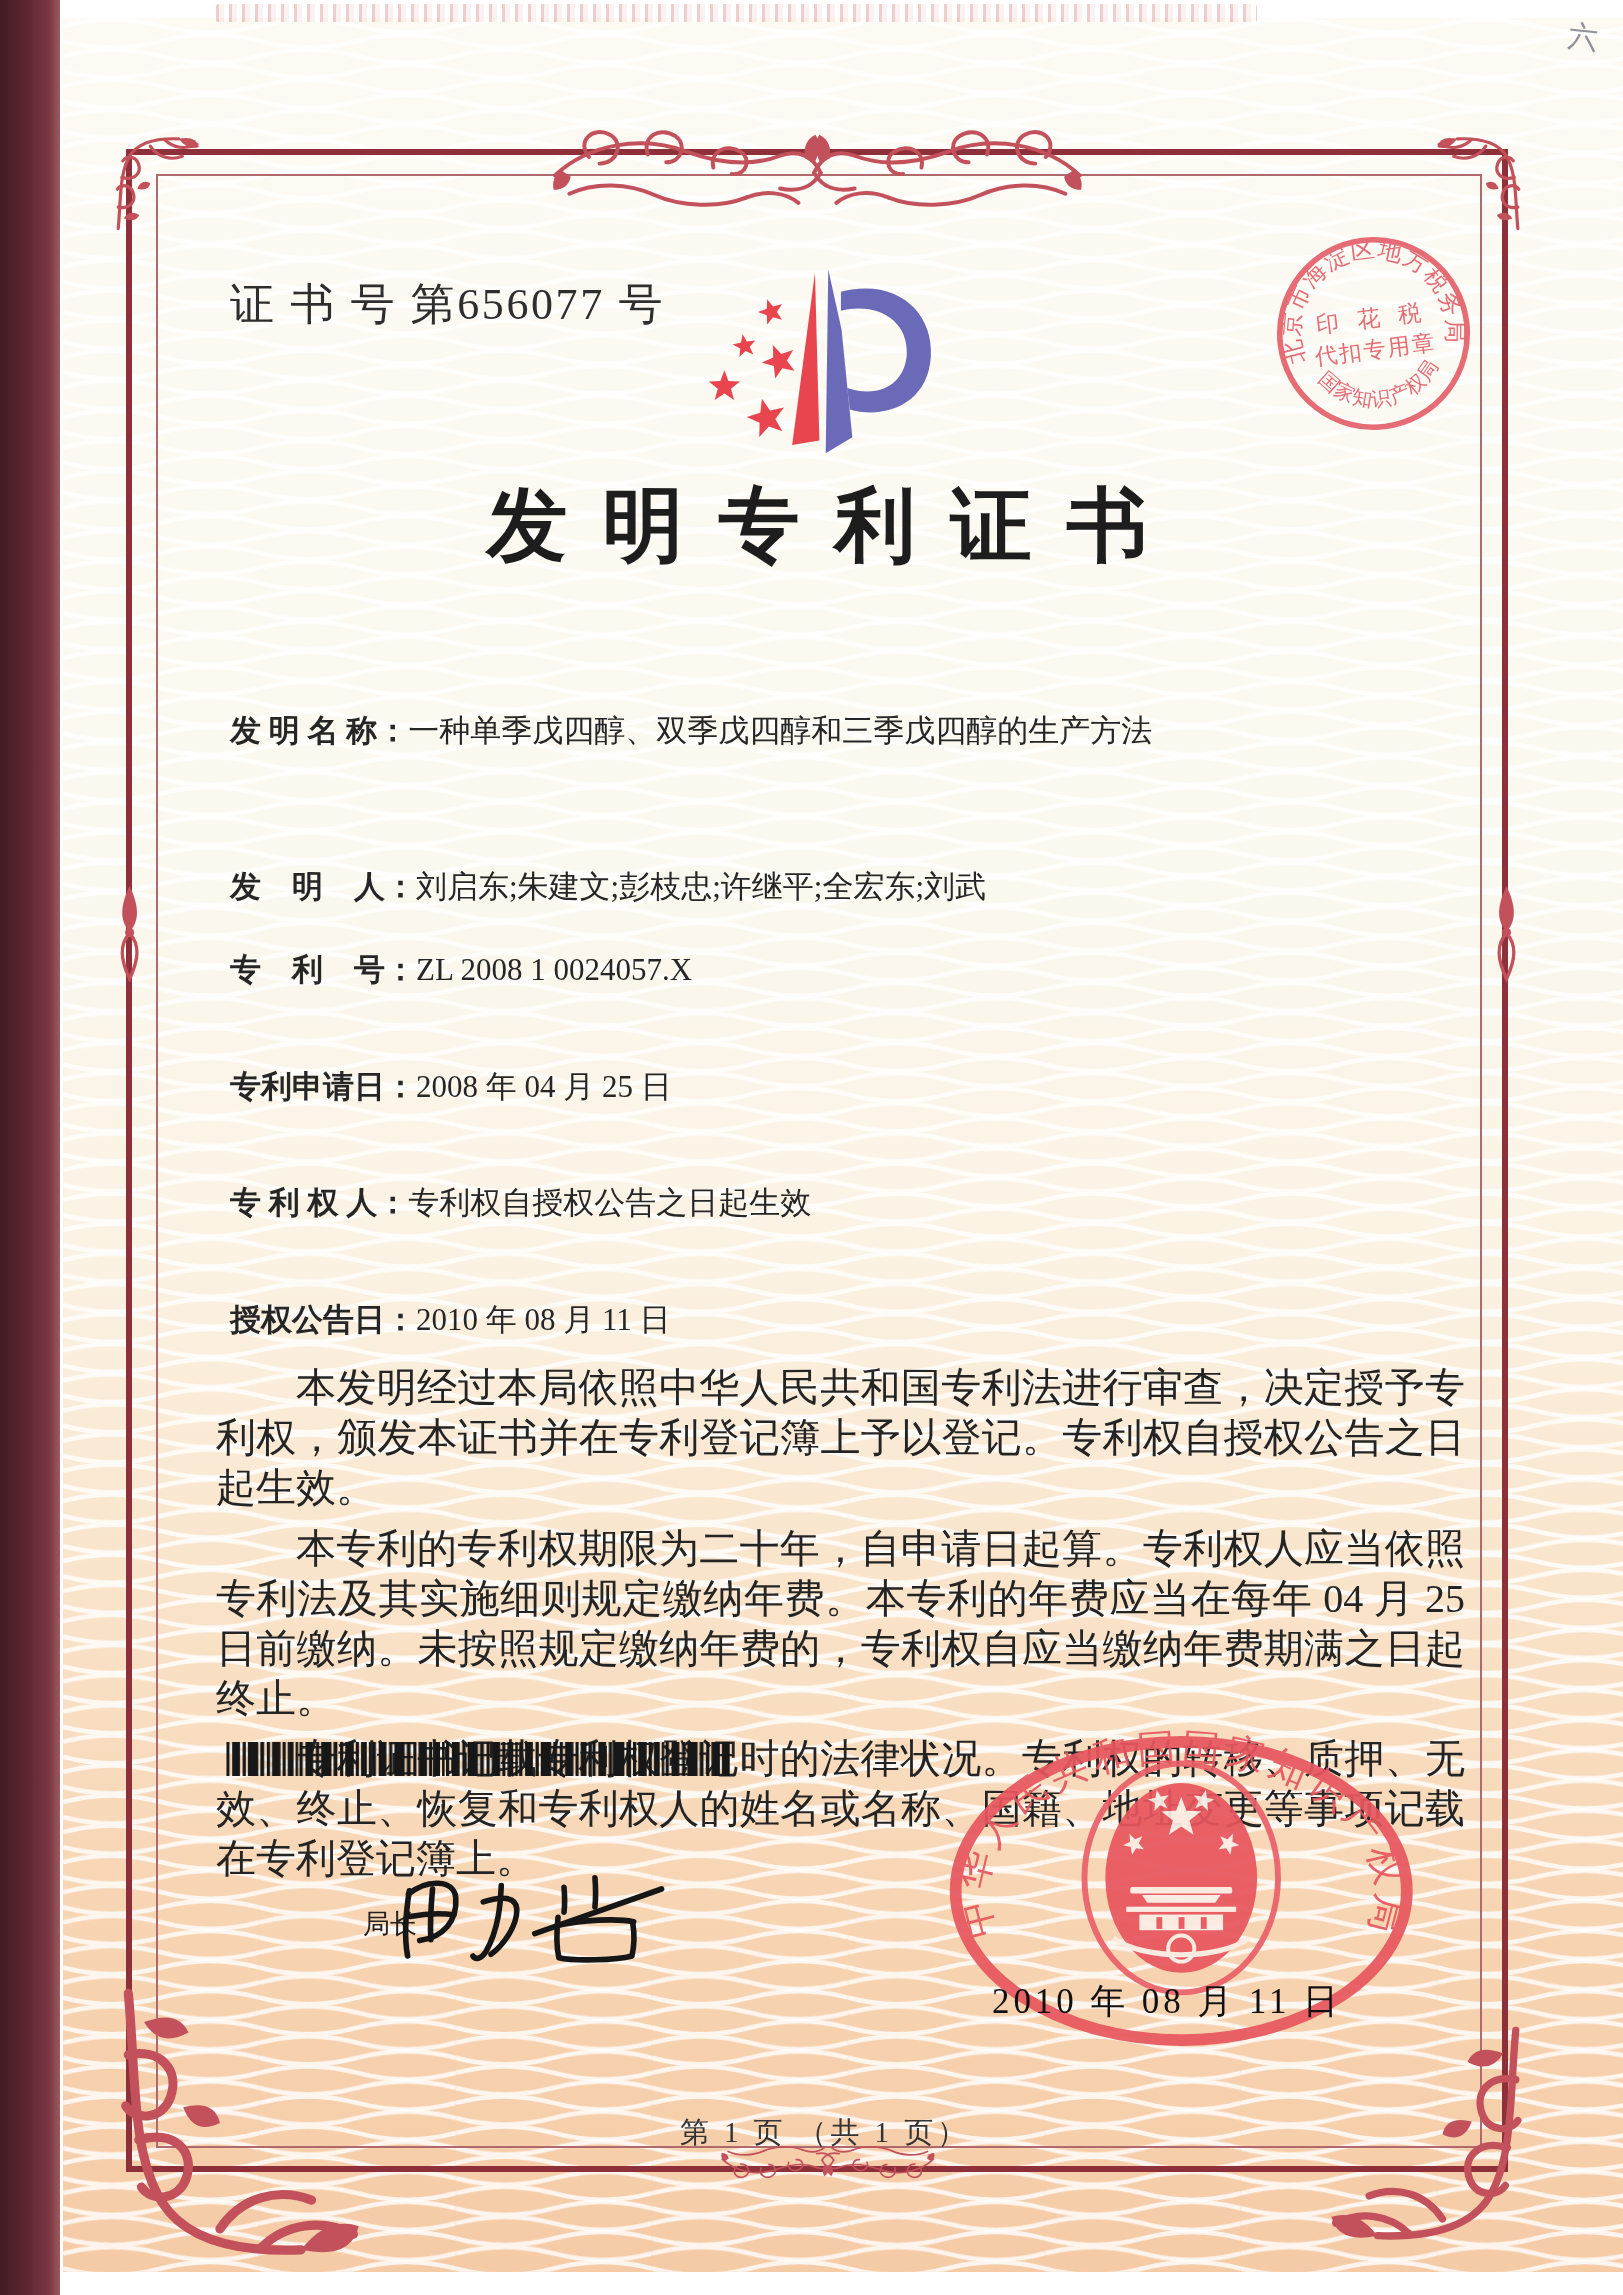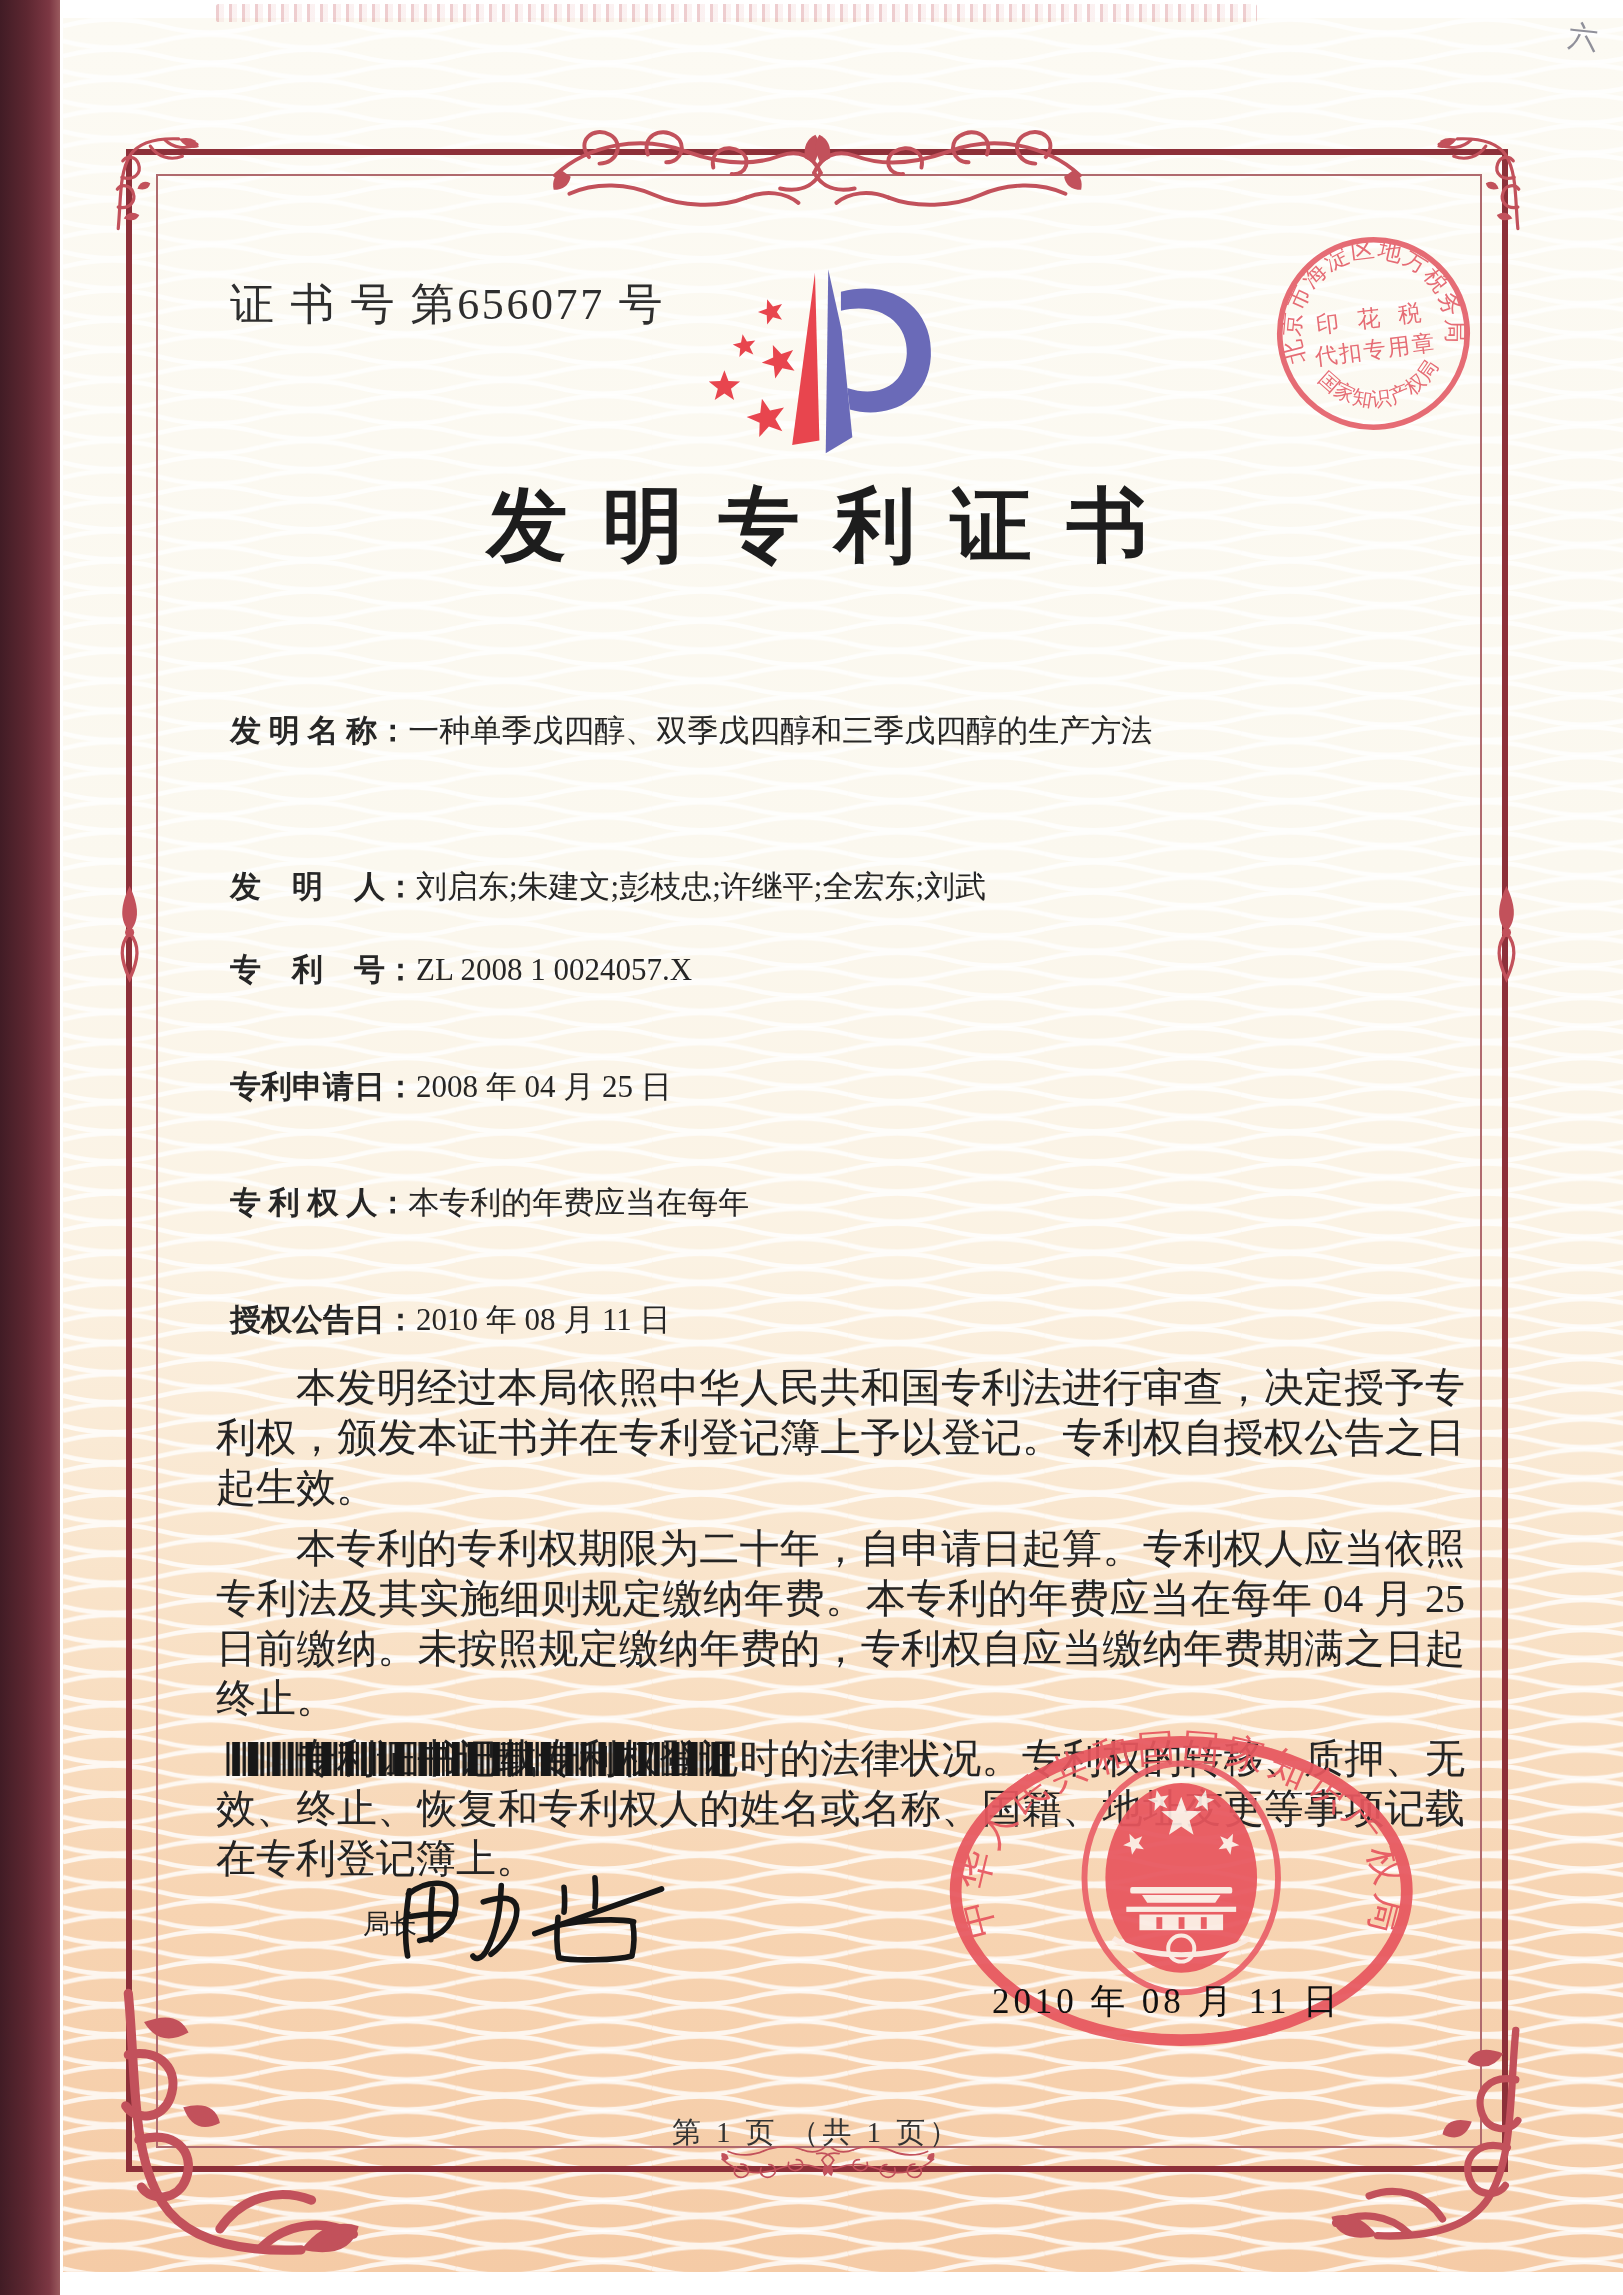--- a/index.html
+++ b/index.html
@@ -21,21 +21,21 @@
                border:2px solid #b06a6e;}
   .cert-no{left:230px;top:275px;font-size:44px;letter-spacing:2.6px;color:#2e2e2e;white-space:pre;}
   .title{left:126px;top:472px;width:1382px;text-align:center;font-size:81px;font-weight:700;
          letter-spacing:35px;text-indent:35px;color:#1d1d1d;}
   .frow{left:230px;font-size:31px;color:#262626;white-space:pre;}
   .frow .lab{white-space:pre;font-weight:bold;}
   .paras{left:216px;top:1363px;width:1249px;}
   .paras p{margin:0 0 10.5px 0;font-size:40px;line-height:50px;text-align:justify;text-indent:2em;color:#242424;}
   .sig-label{left:335px;top:1906px;font-size:27px;color:#222;margin-left:28px;}
   .issue-date{left:992px;top:1978px;font-size:35px;letter-spacing:3.9px;color:#101010;z-index:6;}
-  .footer{left:126px;top:2113px;width:1382px;text-align:center;font-size:29px;letter-spacing:3.9px;color:#333;}
+  .footer{left:126px;top:2113px;width:1382px;text-align:center;font-size:29px;letter-spacing:3.9px;color:#333;padding-left:8px;}
   .corner-mark{left:1568px;top:17px;font-size:30px;color:#90909a;transform:rotate(6deg);}
   .stamp-tax{left:1236px;top:196px;z-index:5;transform:rotate(-7deg);opacity:.92;}
   .seal-main{left:936px;top:1721px;z-index:5;opacity:.93;}
   .sig-svg{left:393px;top:1838px;z-index:4;}
   .barcode{left:226px;top:1742px;z-index:3;}
   .logo{left:675px;top:253px;}
   svg{display:block;}
 </style>
 </head>
 <body>
@@ -151,21 +151,21 @@
       <use href="#star" transform="translate(145,260) rotate(-14) scale(3.2)"></use>
     </g>
   </svg>
 
   <div class="abs title">发明专利证书</div>
 
   <div class="abs frow" style="top:710px"><span class="lab">发 明 名 称：</span><span>一种单季戊四醇、双季戊四醇和三季戊四醇的生产方法</span></div>
   <div class="abs frow" style="top:866px"><span class="lab">发　明　人：</span><span>刘启东;朱建文;彭枝忠;许继平;全宏东;刘武</span></div>
   <div class="abs frow" style="top:949px"><span class="lab">专　利　号：</span><span>ZL 2008 1 0024057.X</span></div>
   <div class="abs frow" style="top:1066px"><span class="lab">专利申请日：</span><span>2008 年 04 月 25 日</span></div>
-  <div class="abs frow" style="top:1182px"><span class="lab">专 利 权 人：</span><span>本专利的年费应当在每年</span></div>
+  <div class="abs frow" style="top:1182px"><span class="lab">专 利 权 人：</span><span>专利权自授权公告之日起生效</span></div>
   <div class="abs frow" style="top:1299px"><span class="lab">授权公告日：</span><span>2010 年 08 月 11 日</span></div>
 
   <div class="abs paras">
     <p>本发明经过本局依照中华人民共和国专利法进行审查，决定授予专利权，颁发本证书并在专利登记簿上予以登记。专利权自授权公告之日起生效。</p>
     <p>本专利的专利权期限为二十年，自申请日起算。专利权人应当依照专利法及其实施细则规定缴纳年费。本专利的年费应当在每年 04 月 25 日前缴纳。未按照规定缴纳年费的，专利权自应当缴纳年费期满之日起终止。</p>
     <p>专利证书记载专利权登记时的法律状况。专利权的转移、质押、无效、终止、恢复和专利权人的姓名或名称、国籍、地址变更等事项记载在专利登记簿上。</p>
   </div>
 
   <svg class="abs barcode" width="504" height="34" viewBox="0 0 770 52">
     <defs>

